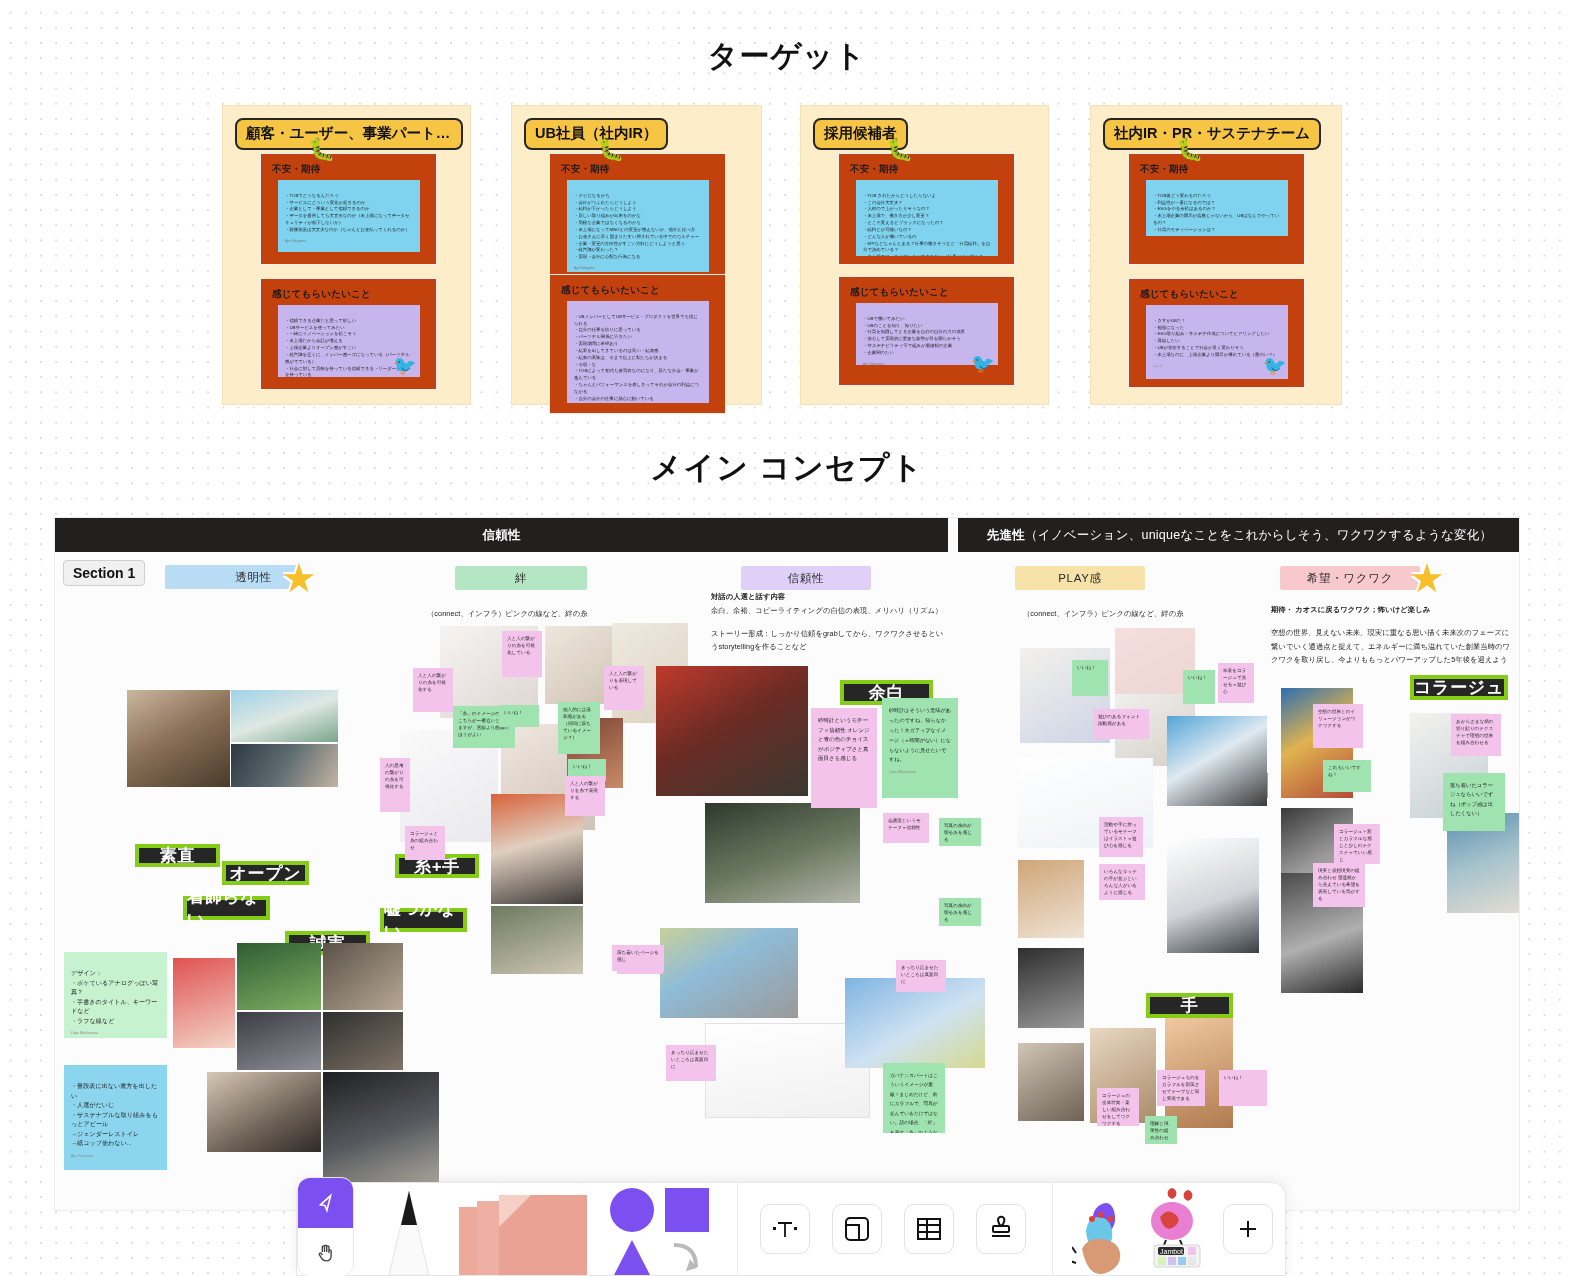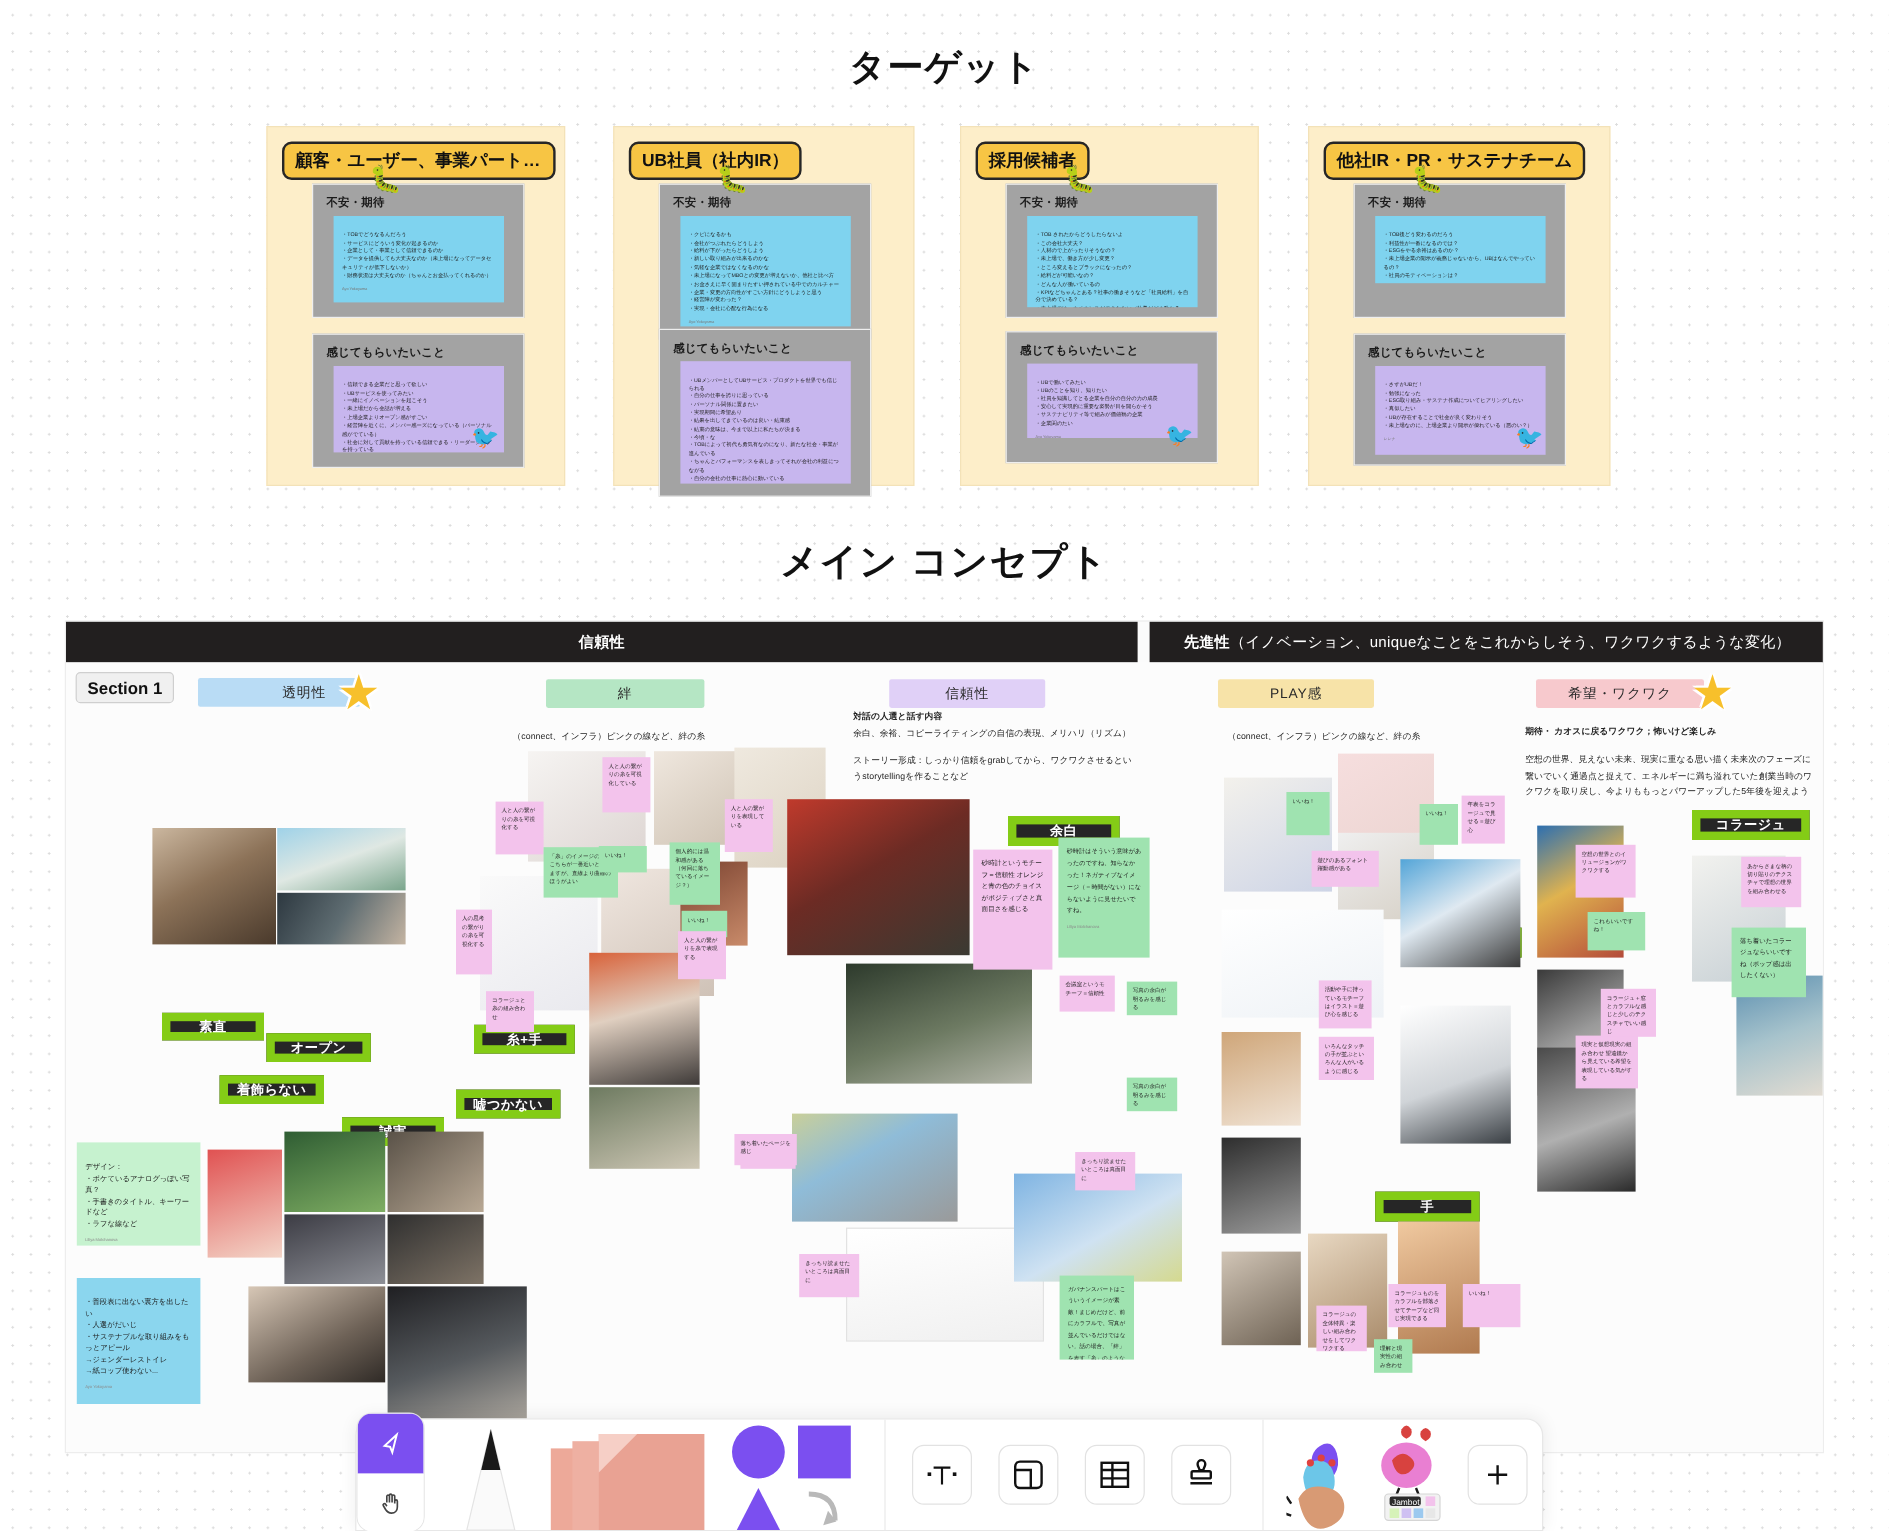--- a/index.html
+++ b/index.html
@@ -36,21 +36,21 @@
   .tcard.c4 { left: 1090px; width: 252px; }
 
   .tcard-chip {
     position: absolute; left: 12px; top: 12px;
     background: #f7c544; border: 2px solid #262626; border-radius: 8px;
     padding: 4px 9px 5px; font-size: 14.5px; font-weight: 700; color: #111;
     max-width: 228px; overflow: hidden; text-overflow: ellipsis; white-space: nowrap;
   }
 
   .tpanel {
-    position: absolute; background: #a3a3a3; border: 1px solid #eee;
+    position: absolute; background: #c2410c; border: 1px solid #eee;
   }
   .tpanel-head { font-size: 9.5px; font-weight: 700; color: #1a1a1a; padding: 9px 0 0 11px; letter-spacing: .02em; }
   .tnote {
     position: absolute; padding: 6px 7px; font-size: 4.4px; line-height: 1.55;
     color: #1d1d1d; overflow: hidden; word-break: break-all;
   }
   .tnote .sig { display:block; margin-top:5px; font-size:3.2px; color:#777; }
   .tnote.blue { background: #7fd3ef; }
   .tnote.purple { background: #c7b6ee; }
 
@@ -100,22 +100,22 @@
   .col-body {
     position: absolute; font-size: 7.3px; line-height: 1.82; color: #222;
     letter-spacing: .01em;
   }
   .col-body p + p { margin-top: 9px; }
   .col-body b { font-weight: 700; }
 
   .blk-label {
     position: absolute; background: #262626; color: #fff;
     display: flex; align-items: center; justify-content: center;
-    font-size: 11px; font-weight: 700; letter-spacing: .04em;
-    border: 7px solid #84cc16;
+    font-size: 17px; font-weight: 700; letter-spacing: .04em;
+    border: 4px solid #84cc16;
   }
 
   .snote {
     position: absolute; padding: 5px 5px 4px; font-size: 4.6px; line-height: 1.5;
     color: #1f1f1f; overflow: hidden; word-break: break-all;
   }
   .snote.pink  { background: #f3c3ec; }
   .snote.green { background: #9fe3b0; }
 
   .bignote {
@@ -249,21 +249,21 @@
 ・社員を知識してとる企業を自分の自分の力の成長
 ・安心して実現的に重要な姿勢が目を開らかそう
 ・サステナビリティ等で組みが価値観の企業
 ・企業関のたい</span><span class="sig">Ayo Yokoyama</span>
       </div>
     </div>
     <div class="mascot" style="left:170px; top:248px; font-size:19px;">🐦</div>
   </div>
 
   <div class="tcard c4">
-    <div class="tcard-chip">他社IR・PR・サステナチーム</div>
+    <div class="tcard-chip">社内IR・PR・サステナチーム</div>
     <div class="tpanel" style="left:37px; top:47px; width:177px; height:112px;">
       <div class="tpanel-head">不安・期待</div>
       <div class="tnote blue" style="left:17px; top:26px; width:142px; height:56px; white-space:pre-line;">
         <span>・TOB後どう変わるのだろう
 ・利益性が一番になるのでは？
 ・ESGをやる余裕はあるのか？
 ・未上場企業の開示が義務じゃないから、UBはなんでやっているの？
 ・社員のモティベーションは？</span>
       </div>
     </div>

